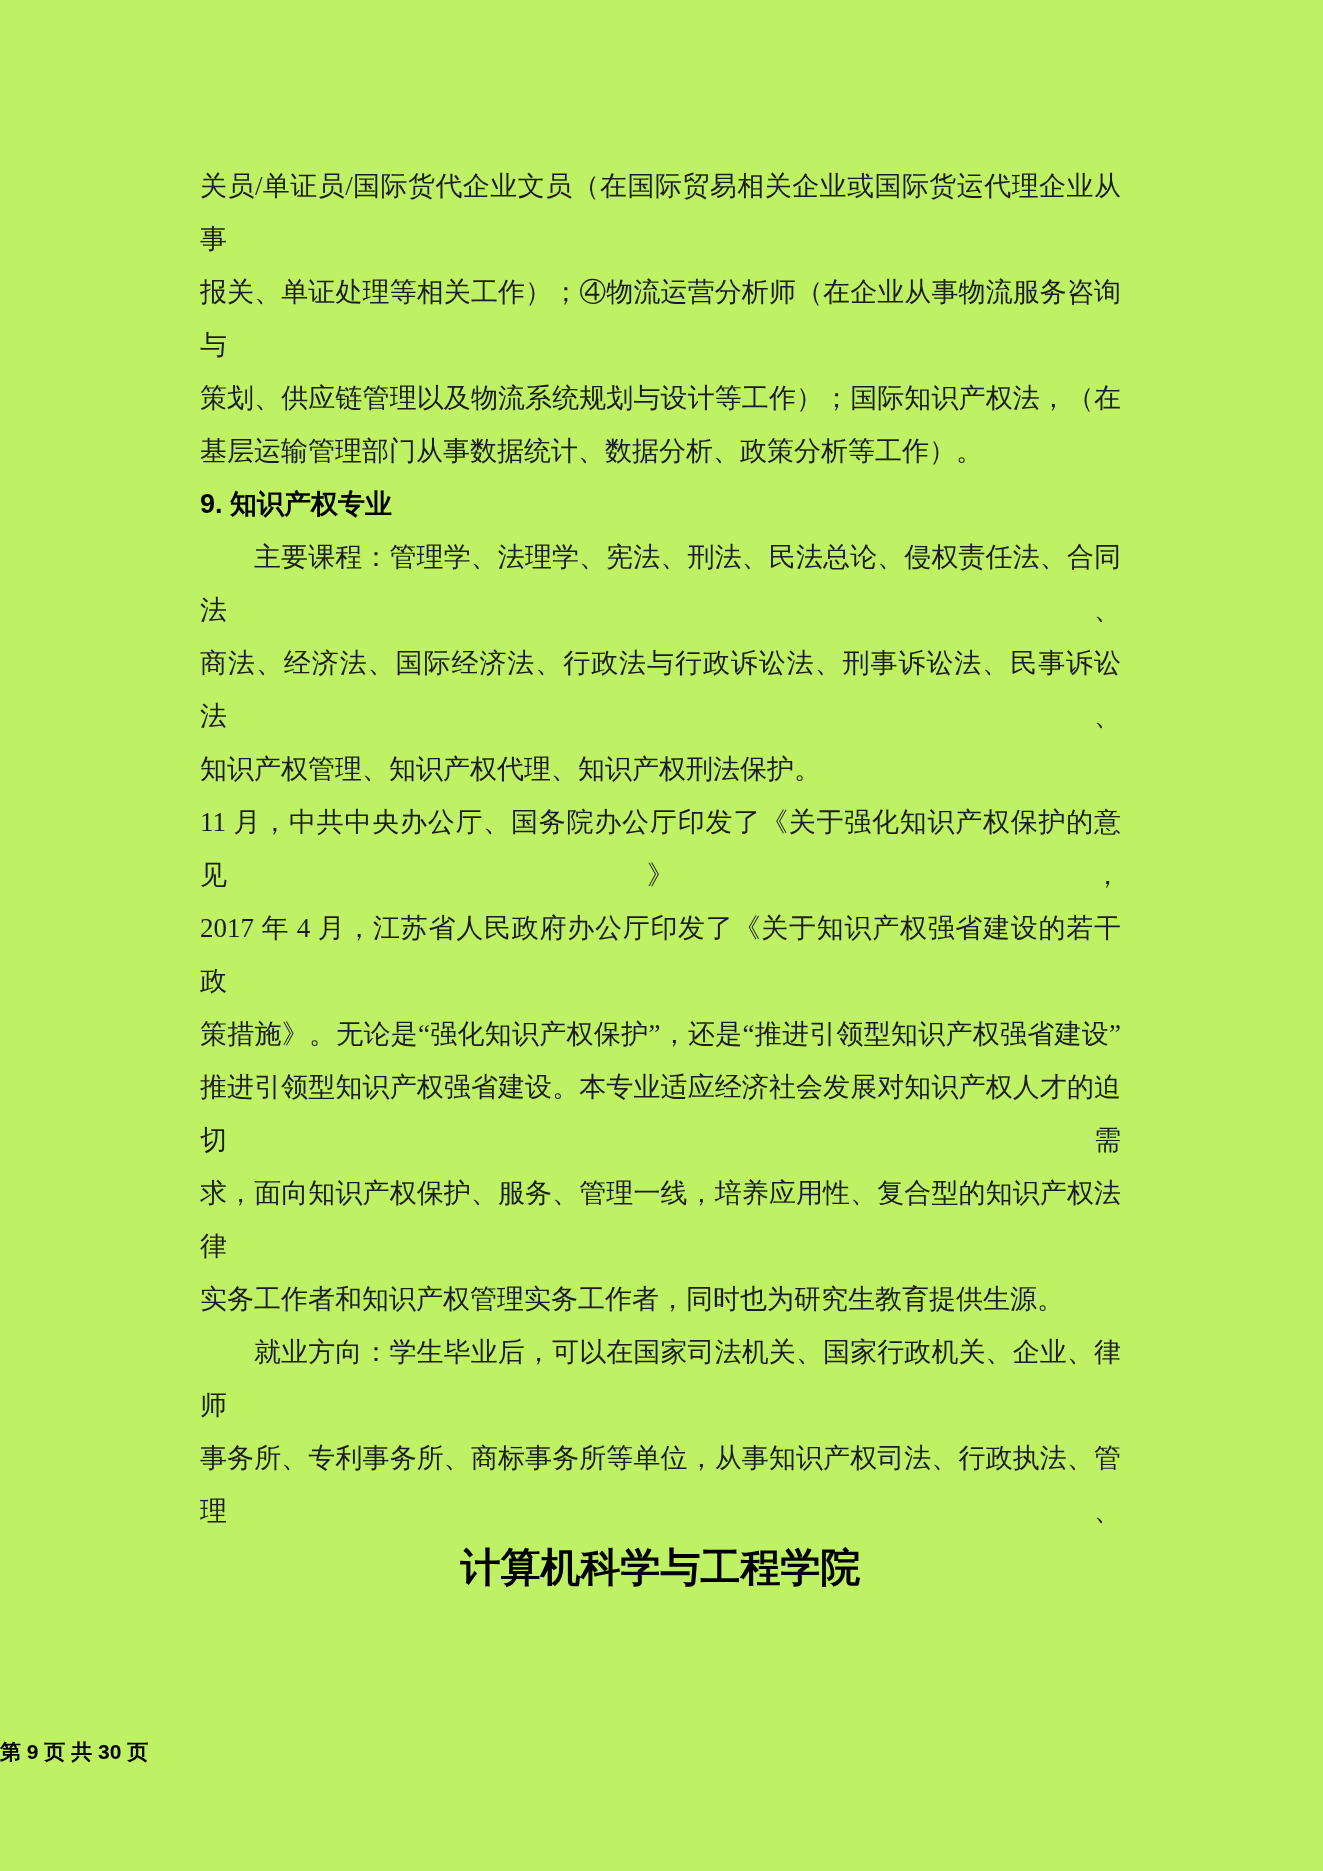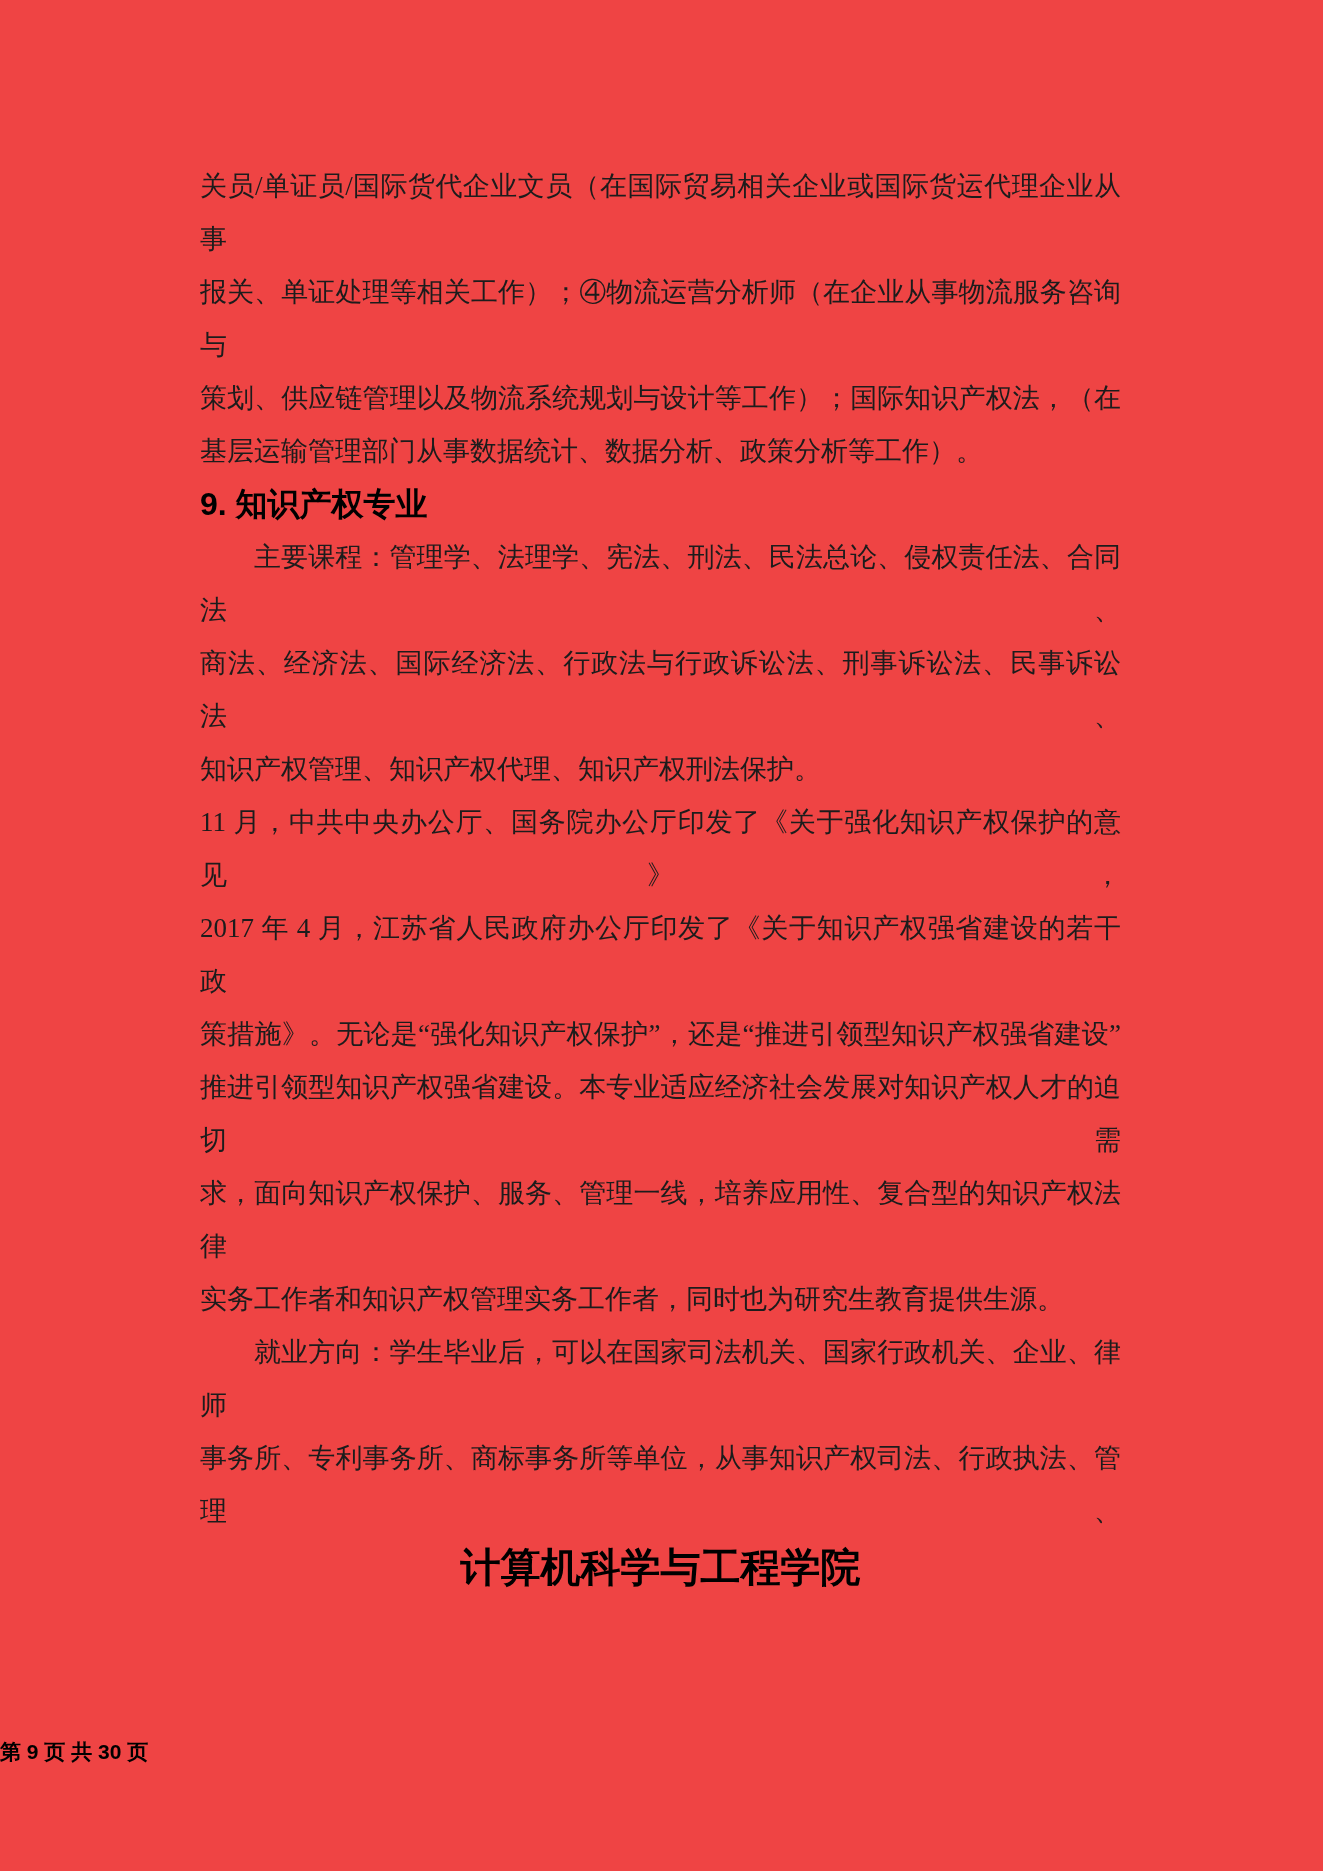--- a/index.html
+++ b/index.html
@@ -1,20 +1,20 @@
 <!DOCTYPE html>
 <html lang="zh"><head>
 <meta charset="utf-8">
 <style>
   html, body { margin: 0; padding: 0; background: #ffffff; }
   .page {
     position: relative;
     width: 1323px;
     height: 1871px;
-    background: #ef4444;
+    background: #bef264;
     overflow: hidden;
     font-family: "Liberation Serif", "DejaVu Serif", serif;
     color: #1c1c1c;
   }
   .content {
     position: absolute;
     left: 200px;
     top: 160px;
     width: 921px;
   }
@@ -34,21 +34,21 @@
     font-family: "Liberation Serif", "DejaVu Serif", serif;
     font-size: 40px;
     line-height: 60px;
     font-weight: bold;
     text-align: center;
     color: #000000;
   }
   h2.h-sub {
     margin: 0;
     font-family: "Liberation Sans", "DejaVu Sans", sans-serif;
-    font-size: 32px;
+    font-size: 27px;
     line-height: 53px;
     font-weight: bold;
     color: #000000;
   }
   .footer {
     position: absolute;
     left: 0;
     right: 0;
     top: 1738px;
     text-align: left;

